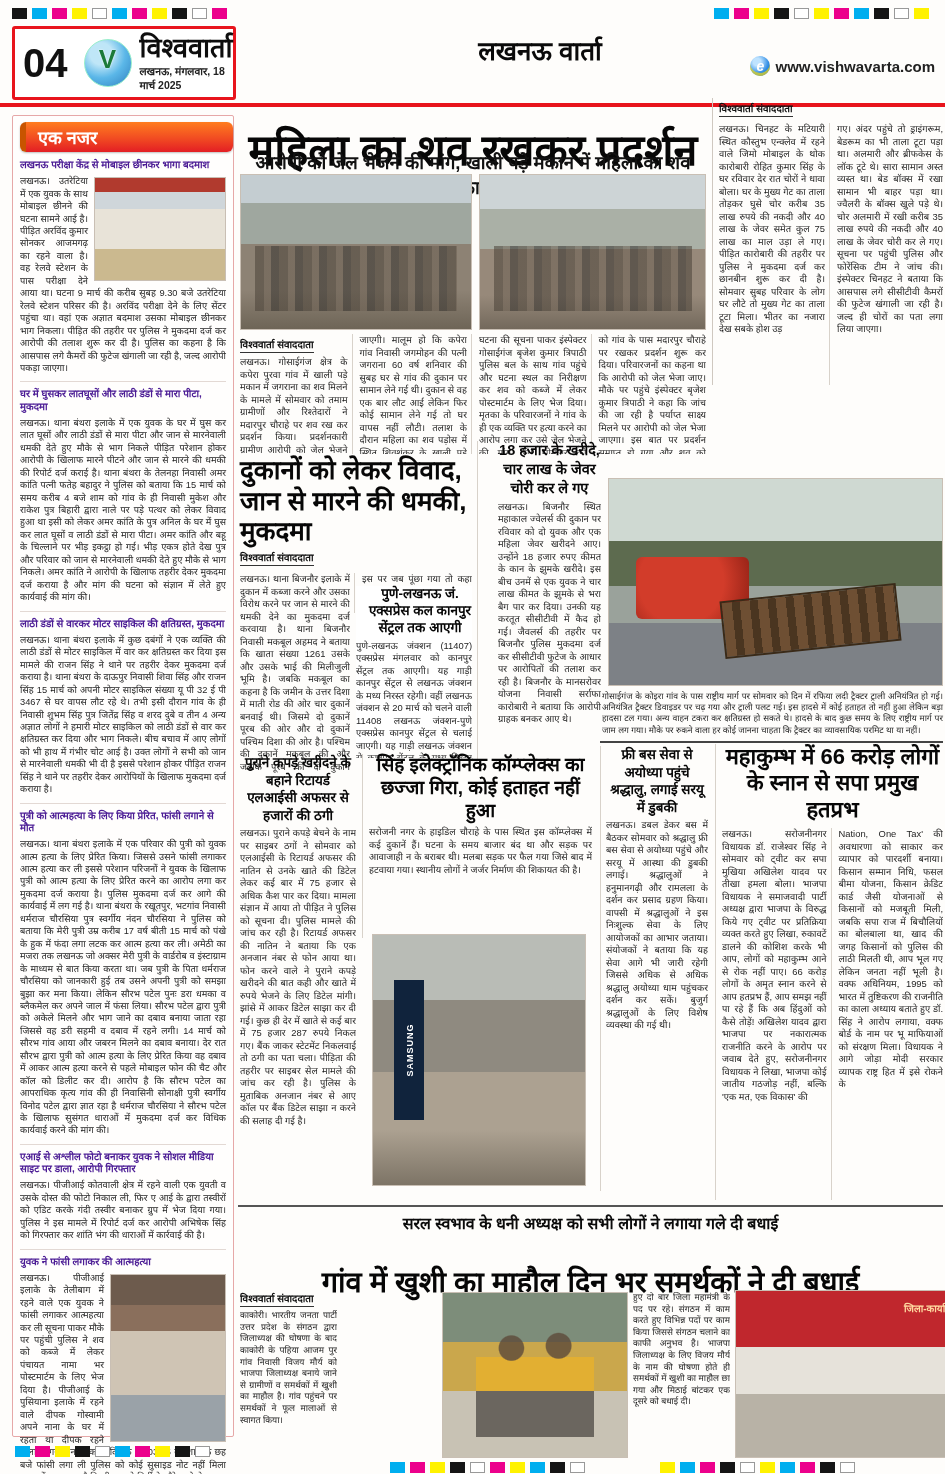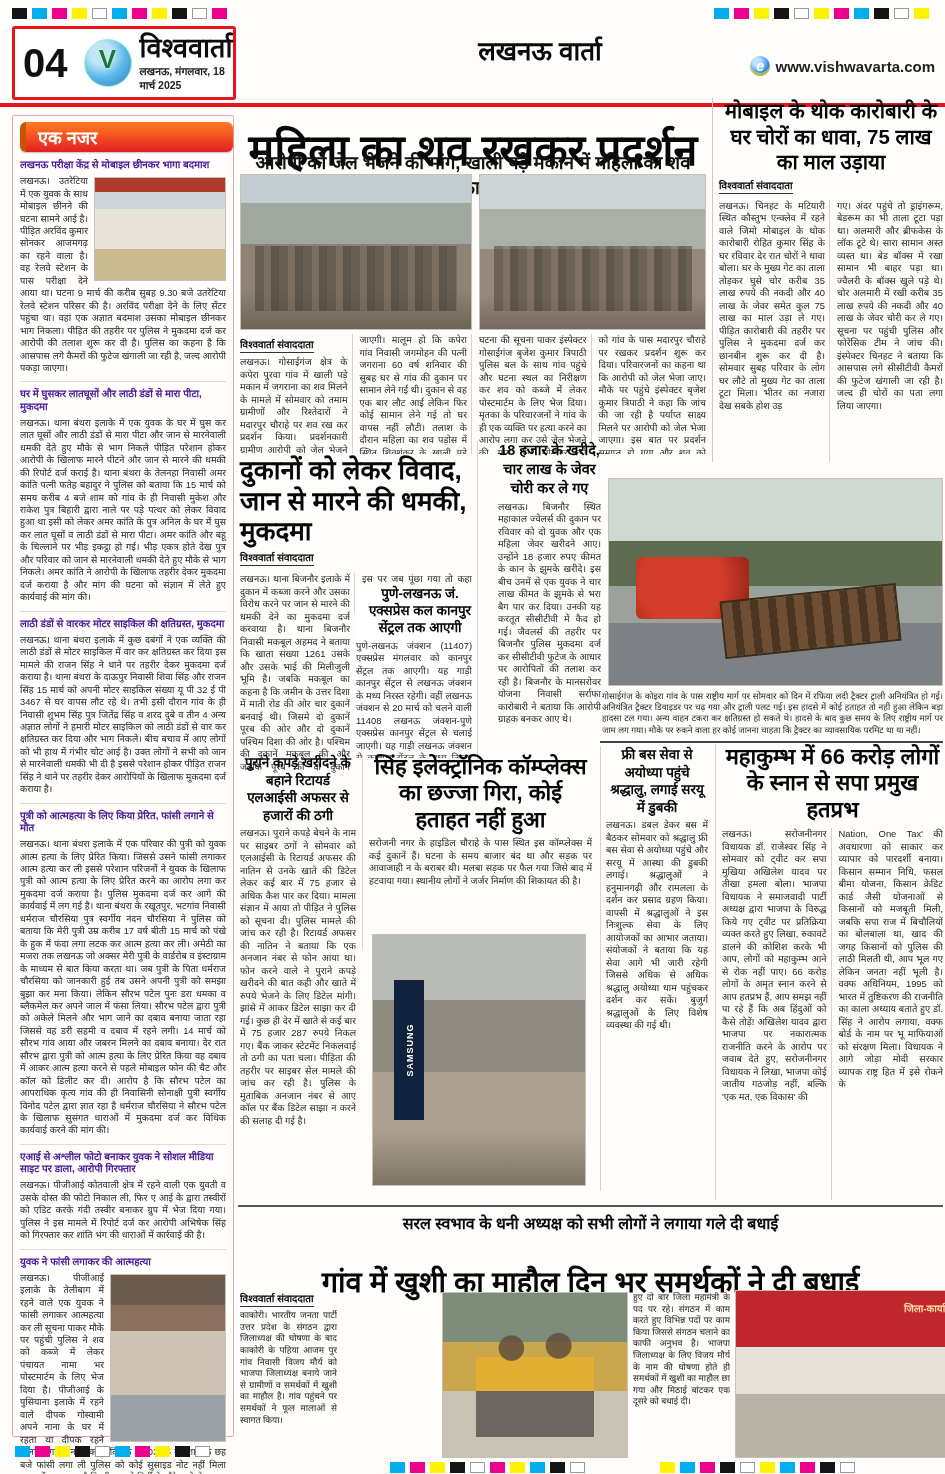--- a/index.html
+++ b/index.html
@@ -76,21 +76,21 @@
      background:linear-gradient(180deg,#cfd9d2 0 30%,#5d6b4f 30% 52%,#9aa29b 52% 70%,#7d8186 70% 100%);}
   .tractor-body{position:absolute;left:8%;top:38%;width:34%;height:30%;background:radial-gradient(circle at 40% 40%,#d23c2a 0 55%,#8e1f14 100%);border-radius:6px;}
   .tractor-trailer{position:absolute;left:34%;top:55%;width:52%;height:26%;background:repeating-linear-gradient(90deg,#6e4f33 0 10px,#4a3категория520 10px 18px);background:repeating-linear-gradient(90deg,#6e4f33 0 10px,#4a3520 10px 18px);transform:rotate(-6deg);border:2px solid #3a2a18;}
   .caption{left:602px;top:691px;width:341px;font-size:8.6px;line-height:1.3;text-align:justify;color:#232323;}
   .rule-a{left:600px;top:741px;width:343px;height:2px;background:#444;}
   
   .old-art{left:240px;top:754px;width:116px;}
   .old-art h3{margin:0 0 3px 0;font-size:13.5px;line-height:1.3;text-align:center;color:#070707;}
   .old-art .bodytxt{height:356px;}
   .collapse-art{left:362px;top:754px;width:230px;border-left:1px solid #d8d2ca;padding-left:6px;box-sizing:border-box;}
-  .collapse-art h2{margin:0;font-size:22px;line-height:1.2;text-align:center;color:#070707;}
+  .collapse-art h2{margin:0;font-size:19px;line-height:1.2;text-align:center;color:#070707;}
   .collapse-cols{height:112px;margin-top:4px;}
   .photo-rubble{left:372px;top:934px;width:214px;height:252px;
      background:linear-gradient(180deg,#b9bcb6 0 26%,#8f8a80 26% 55%,#aca191 55% 78%,#7d7466 100%);}
   .samsung-strip{position:absolute;left:10%;top:18%;width:14%;height:56%;background:#10233c;display:flex;align-items:center;justify-content:center;}
   .samsung-strip span{transform:rotate(-90deg);color:#fff;font-size:9px;font-weight:bold;letter-spacing:1px;white-space:nowrap;}
   .freebus-art{left:600px;top:746px;width:108px;border-left:1px solid #d8d2ca;padding-left:5px;box-sizing:border-box;}
   .freebus-art h3{margin:0 0 3px 0;font-size:13.5px;line-height:1.3;text-align:center;color:#070707;}
   .freebus-art .bodytxt{height:372px;}
   .kumbh-art{left:715px;top:744px;width:228px;border-left:1px solid #d8d2ca;padding-left:6px;box-sizing:border-box;}
   .kumbh-art h2{margin:0;font-size:22px;line-height:1.2;text-align:center;color:#070707;}
@@ -206,21 +206,20 @@
         <div class="byline">विश्ववार्ता संवाददाता</div>
         <div class="bodytxt">लखनऊ। गोसाईगंज क्षेत्र के कपेरा पुरवा गांव में खाली पड़े मकान में जगराना का शव मिलने के मामले में सोमवार को तमाम ग्रामीणों और रिश्तेदारों ने मदारपुर चौराहे पर शव रख कर प्रदर्शन किया। प्रदर्शनकारी ग्रामीण आरोपी को जेल भेजने की मांग कर रहे थे। पुलिस ने कहा कि पर्याप्त साक्ष्य मिलने के बाद कार्रवाई की</div>
       </div>
       <div class="c bodytxt">जाएगी। मालूम हो कि कपेरा गांव निवासी जगमोहन की पत्नी जगराना 60 वर्ष शनिवार की सुबह घर से गांव की दुकान पर सामान लेने गई थी। दुकान से वह एक बार लौट आई लेकिन फिर कोई सामान लेने गई तो घर वापस नहीं लौटी। तलाश के दौरान महिला का शव पड़ोस में स्थित शिवशंकर के खाली पड़े मकान में पड़ा मिला।</div>
       <div class="c bodytxt">घटना की सूचना पाकर इंस्पेक्टर गोसाईगंज बृजेश कुमार त्रिपाठी पुलिस बल के साथ गांव पहुंचे और घटना स्थल का निरीक्षण कर शव को कब्जे में लेकर पोस्टमार्टम के लिए भेज दिया। मृतका के परिवारजनों ने गांव के ही एक व्यक्ति पर हत्या करने का आरोप लगा कर उसे जेल भेजने की मांग की। सोमवार को पोस्टमार्टम के बाद शव</div>
       <div class="c bodytxt">को गांव के पास मदारपुर चौराहे पर रखकर प्रदर्शन शुरू कर दिया। परिवारजनों का कहना था कि आरोपी को जेल भेजा जाए। मौके पर पहुंचे इंस्पेक्टर बृजेश कुमार त्रिपाठी ने कहा कि जांच की जा रही है पर्याप्त साक्ष्य मिलने पर आरोपी को जेल भेजा जाएगा। इस बात पर प्रदर्शन समाप्त हो गया और शव को अंतिम संस्कार के लिए ले जाया गया।</div>
     </div>
   </div>
 
   <section class="abs mobile-art">
-    <h2>मोबाइल के थोक कारोबारी के घर चोरों का धावा, 75 लाख का माल उड़ाया</h2>
     <div class="byline">विश्ववार्ता संवाददाता</div>
     <div class="cols mobile-cols">
       <div class="c bodytxt">लखनऊ। चिनहट के मटियारी स्थित कौस्तुभ एन्क्लेव में रहने वाले जिमो मोबाइल के थोक कारोबारी रोहित कुमार सिंह के घर रविवार देर रात चोरों ने धावा बोला। घर के मुख्य गेट का ताला तोड़कर घुसे चोर करीब 35 लाख रुपये की नकदी और 40 लाख के जेवर समेत कुल 75 लाख का माल उड़ा ले गए। पीड़ित कारोबारी की तहरीर पर पुलिस ने मुकदमा दर्ज कर छानबीन शुरू कर दी है। सोमवार सुबह परिवार के लोग घर लौटे तो मुख्य गेट का ताला टूटा मिला। भीतर का नजारा देख सबके होश उड़</div>
       <div class="c bodytxt">गए। अंदर पहुंचे तो ड्राइंगरूम, बेडरूम का भी ताला टूटा पड़ा था। अलमारी और ब्रीफकेस के लॉक टूटे थे। सारा सामान अस्त व्यस्त था। बेड बॉक्स में रखा सामान भी बाहर पड़ा था। ज्वैलरी के बॉक्स खुले पड़े थे। चोर अलमारी में रखी करीब 35 लाख रुपये की नकदी और 40 लाख के जेवर चोरी कर ले गए। सूचना पर पहुंची पुलिस और फोरेंसिक टीम ने जांच की। इंस्पेक्टर चिनहट ने बताया कि आसपास लगे सीसीटीवी कैमरों की फुटेज खंगाली जा रही है। जल्द ही चोरों का पता लगा लिया जाएगा।</div>
     </div>
   </section>
 
   <section class="abs shop-art">
     <h2>दुकानों को लेकर विवाद, जान से मारने की धमकी, मुकदमा</h2>
     <div class="byline">विश्ववार्ता संवाददाता</div>

